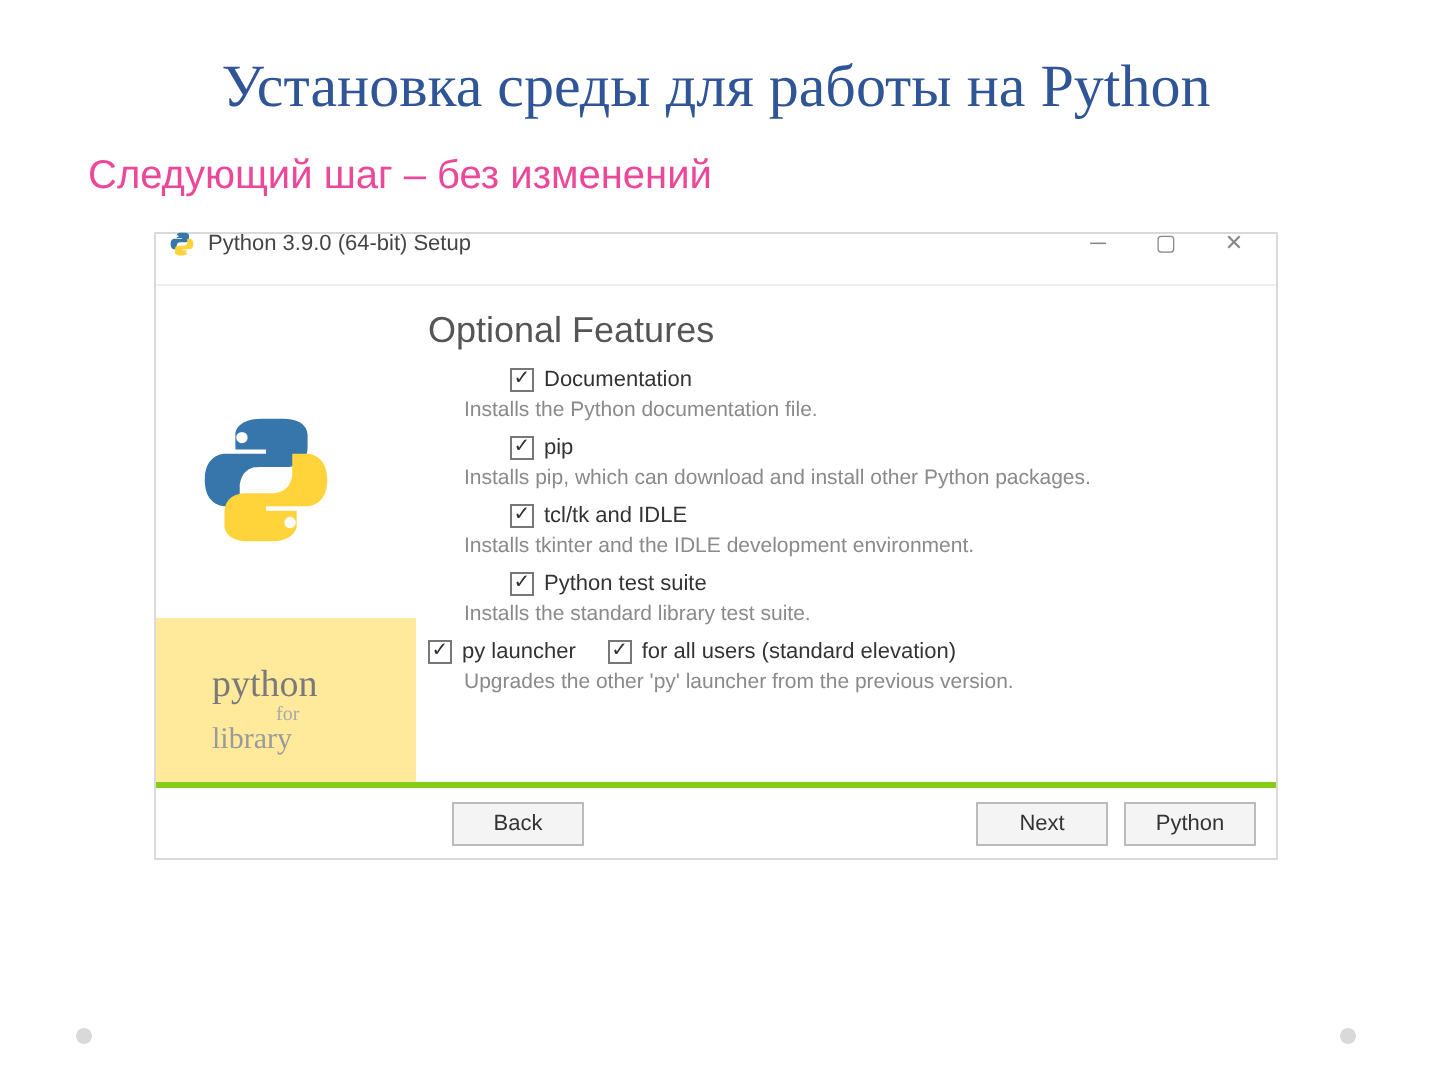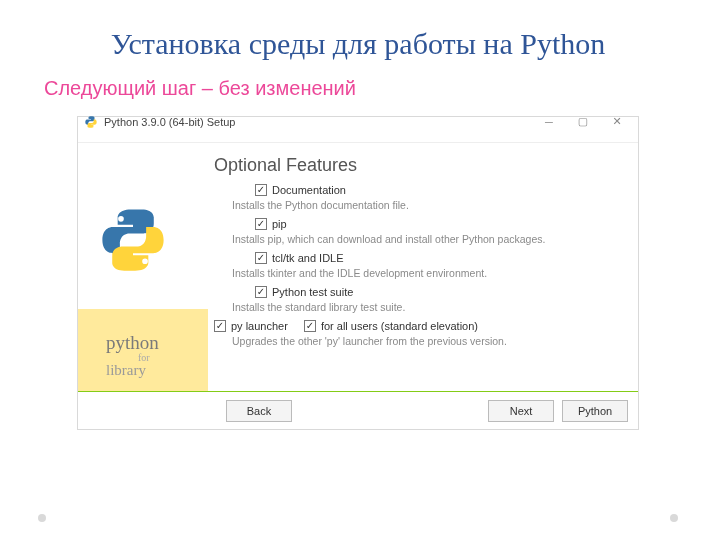--- a/index.html
+++ b/index.html
@@ -26,21 +26,21 @@
   .brand .p3 { font-size:15px; color:#9a9a9a; }
   .content { flex:1; padding:10px 14px 10px 6px; }
   .heading { font-size:18px; color:#555; margin:2px 0 8px 0; }
   .feat { margin-bottom:7px; }
   .row1 { display:flex; align-items:center; gap:5px;padding-left:41px; }
   .cb { width:12px; height:12px; border:1px solid #777; display:flex; align-items:center; justify-content:center; font-size:10px; line-height:1; color:#333; background:#fff; }
   .cb.checked::before { content:"✓"; }
   .lbl { font-size:11px; color:#333; }
   .desc { font-size:10.5px; color:#8a8a8a; margin:3px 0 0 18px; }
   .row-inline { display:flex; align-items:center; gap:5px; margin-bottom:3px; }
-  .buttonbar { border-top:1px solid #84cc16; height:38px; display:flex; align-items:center; padding:0 10px; gap:8px; }
+  .buttonbar { border-top:3px solid #84cc16; height:38px; display:flex; align-items:center; padding:0 10px; gap:8px; }
   .buttonbar .spacer { flex:1; }
   .btn { min-width:66px; height:22px; border:1px solid #bbb; background:#f4f4f4; font-size:11px; display:flex; align-items:center; justify-content:center; padding:0 12px; }
 </style>
 </head>
 <body>
 
 <div class="slide">
   <h1 class="slide-title">Установка среды для работы на Python</h1>
   <p class="slide-sub">Следующий шаг – без изменений</p>
 

